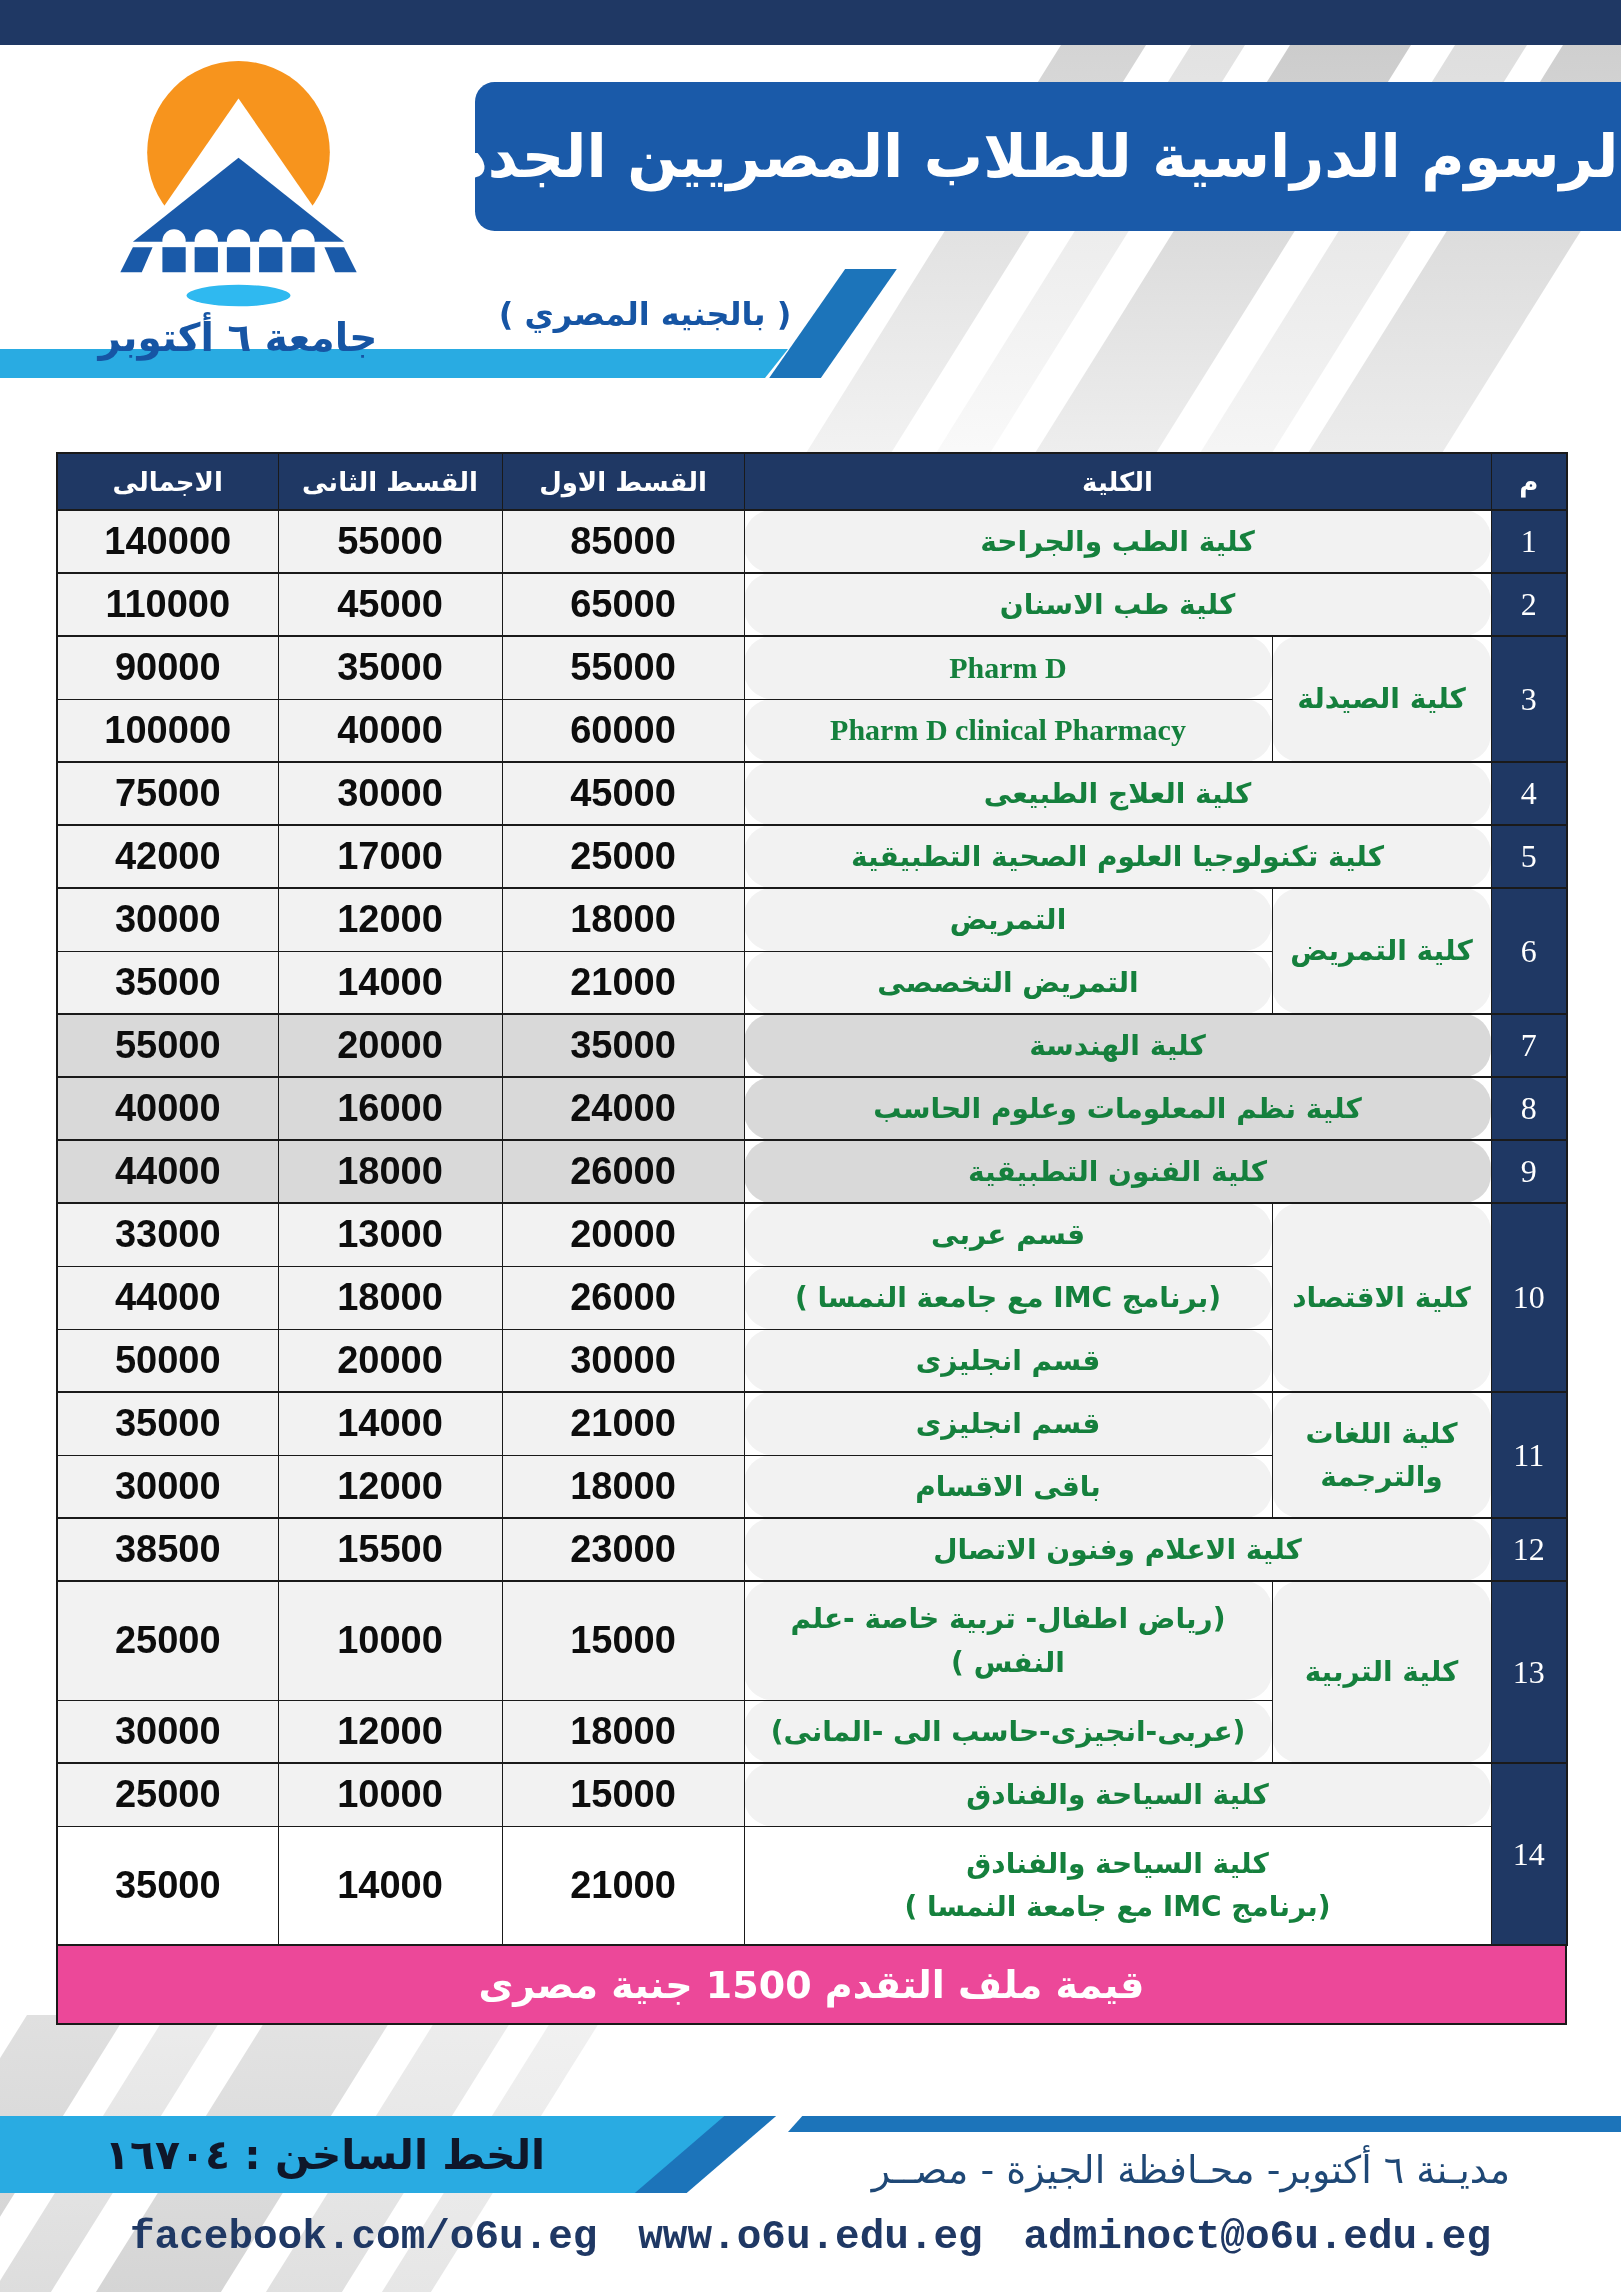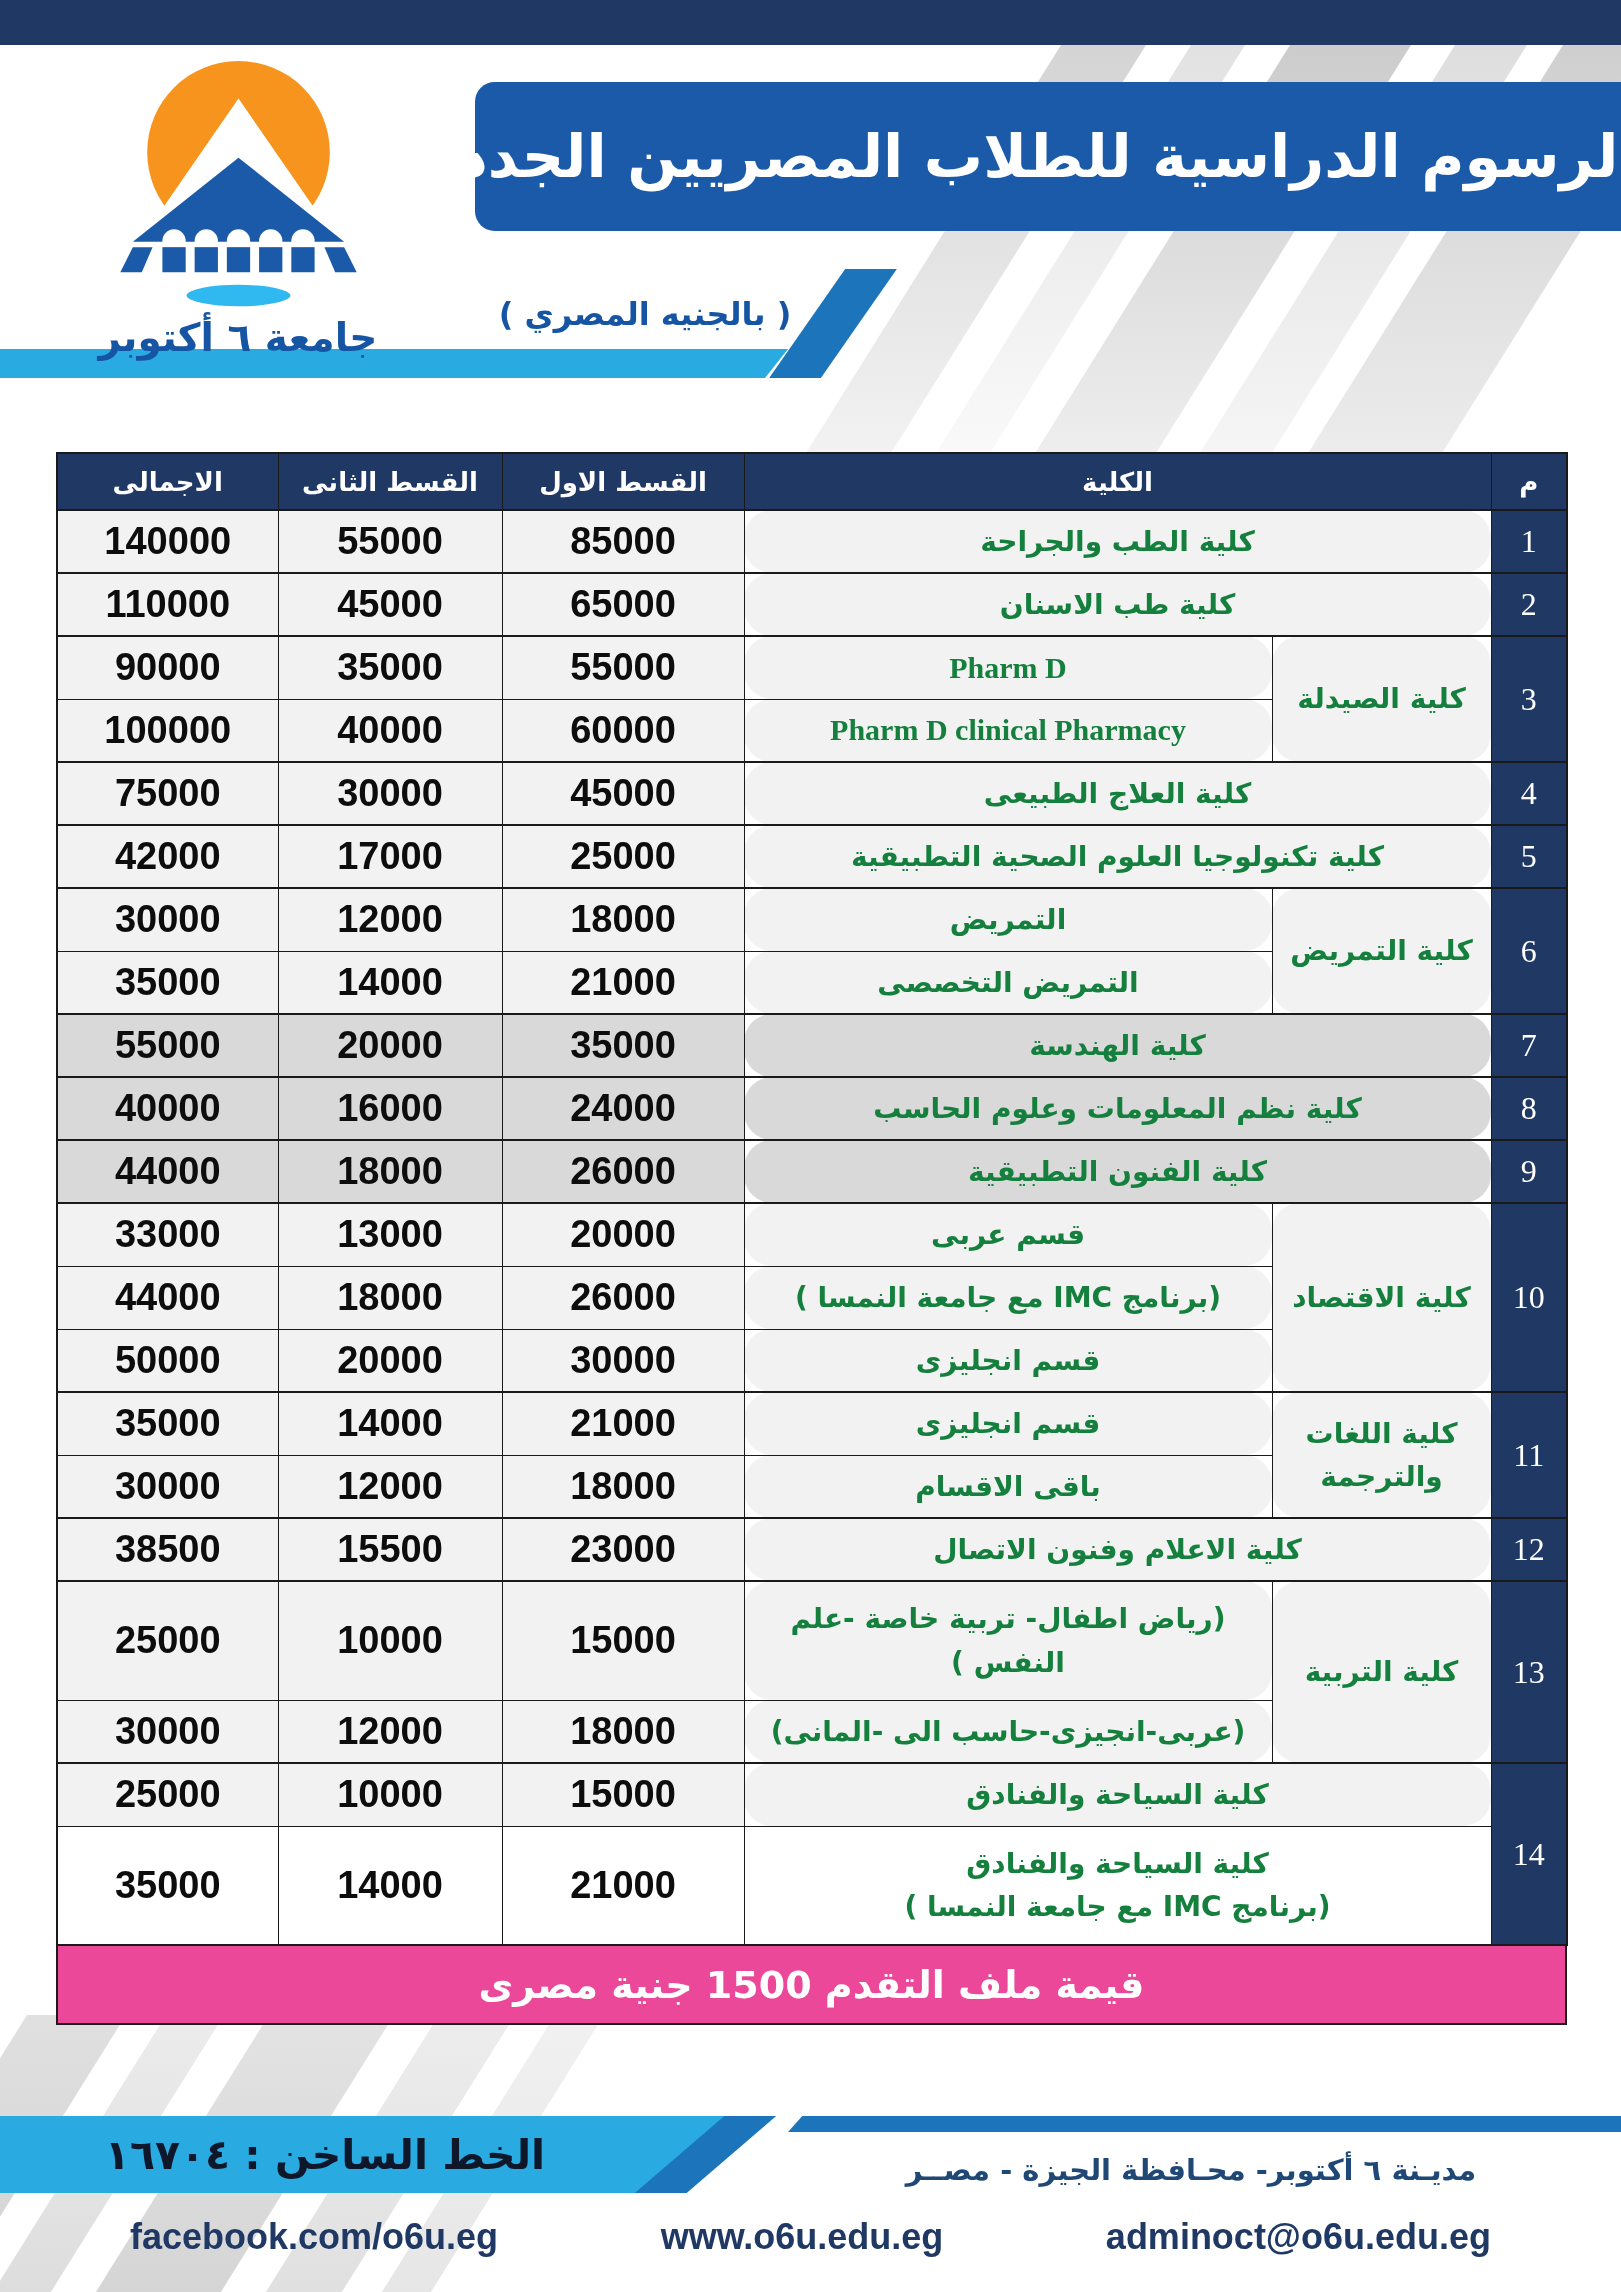--- a/index.html
+++ b/index.html
@@ -59,25 +59,25 @@
   .hotline-banner{position:absolute;left:0;top:2116px;width:757px;height:77px;background:#29ABE2;z-index:2;
                   clip-path:polygon(0 0,100% 0,calc(100% - 82px) 100%,0 100%);
                   display:flex;align-items:center;justify-content:center;padding-right:107px;box-sizing:border-box;}
   .hotline-banner span{color:#0f172a;font-size:41px;font-weight:bold;}
   .footer-slash{position:absolute;left:627px;top:2116px;width:157px;height:77px;background:#1C74BA;z-index:2;
                 clip-path:polygon(62% 0,95% 0,38% 100%,5% 100%);}
   .footer-strip{position:absolute;left:788px;top:2116px;width:833px;height:16px;background:#1C74BA;z-index:2;
                 clip-path:polygon(14.3px 0,100% 0,100% 100%,0 100%);}
   .address{position:absolute;left:806px;top:2143px;width:770px;height:54px;z-index:2;
            display:flex;align-items:center;justify-content:center;
-           color:#1F4876;font-size:29px;font-weight:bold;white-space:nowrap;}
+           color:#1F4876;font-size:38px;font-weight:normal;white-space:nowrap;}
   .links{position:absolute;left:0;top:2205px;width:1621px;height:63px;z-index:2;
          display:flex;align-items:center;justify-content:space-between;
          padding:0 130px;box-sizing:border-box;}
-  .links span{font-family:Liberation Sans, sans-serif;font-weight:bold;font-size:36px;color:#1F3864;}
+  .links span{font-family:Liberation Mono, monospace;font-weight:bold;font-size:41px;color:#1F3864;}
 </style>
 </head>
 <body>
 
 <div class="page">
 
   <div class="stripe s-top" style="left:1061px;width:85px;background:linear-gradient(180deg,#d4d4d4,#f3f3f3);"></div>
   <div class="stripe s-top" style="left:1191px;width:54px;background:linear-gradient(180deg,#e2e2e2,#fafafa);"></div>
   <div class="stripe s-top" style="left:1290px;width:121px;background:linear-gradient(180deg,#cccccc,#efefef);"></div>
   <div class="stripe s-top" style="left:1455px;width:72px;background:linear-gradient(180deg,#dedede,#f6f6f6);"></div>

